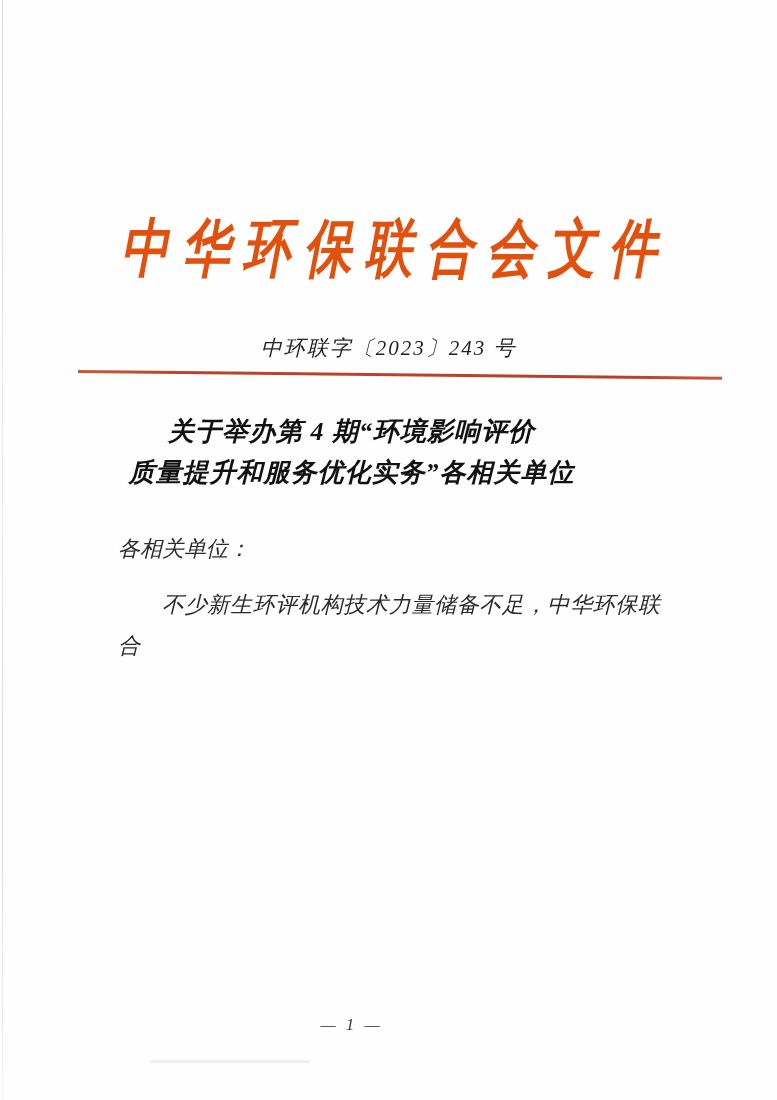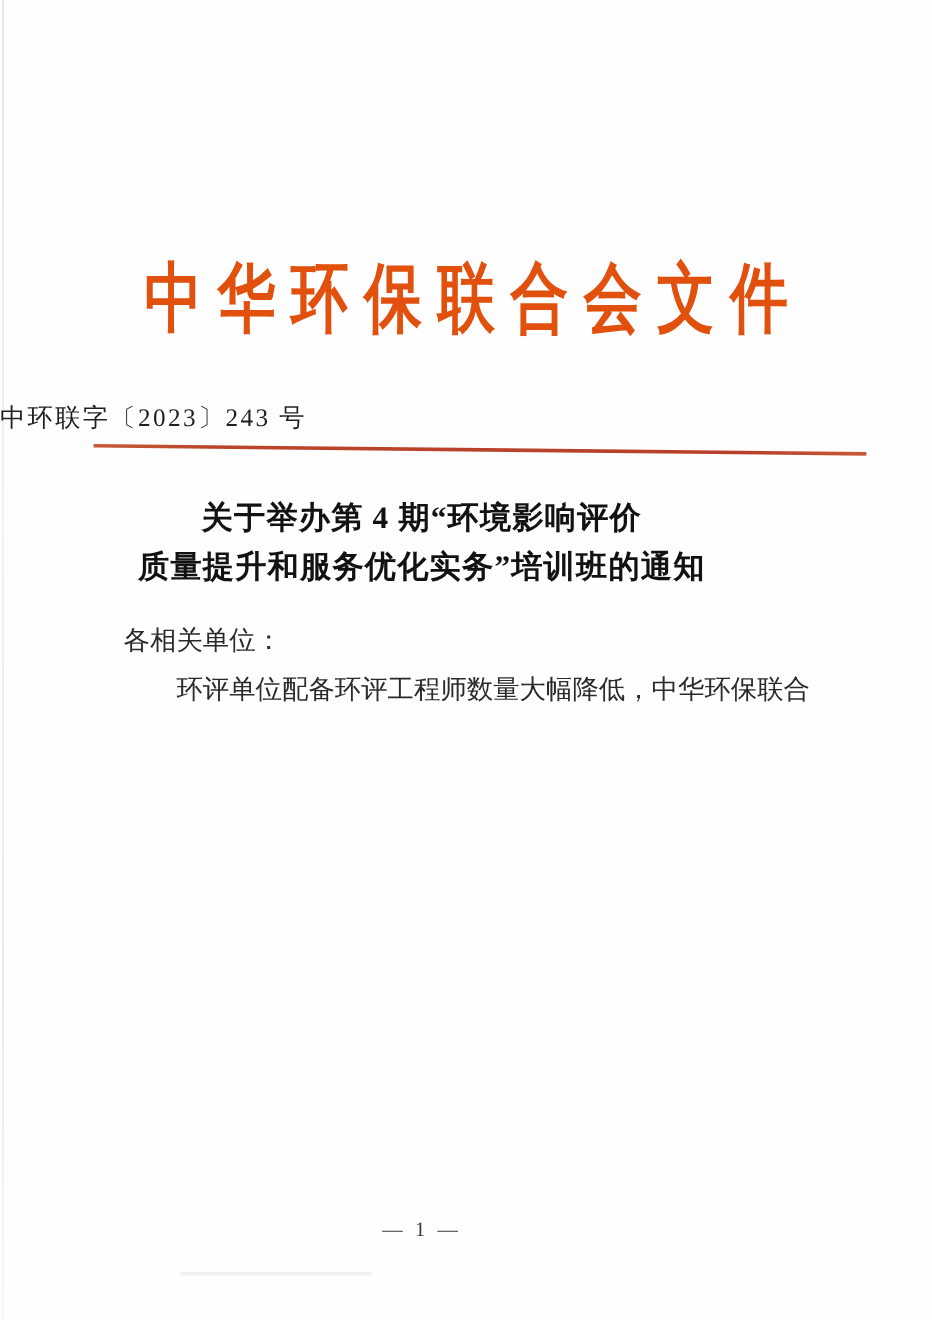--- a/index.html
+++ b/index.html
@@ -5,20 +5,21 @@
   * { margin: 0; padding: 0; box-sizing: border-box; }
   html, body { background: #ffffff; }
   body {
     font-family: "Liberation Serif", "DejaVu Serif", serif;
     width: 777px; height: 1100px;
     position: relative; overflow: hidden;
   }
   .doc-page {
     position: absolute; inset: 0;
     background: #fefefe;
+    font-style: italic;
   }
   
   .scan-edge-left {
     position: absolute; left: 2px; top: 0; width: 1px; height: 1100px;
     background: linear-gradient(#cfcfcf, #e4e4e4 40%, #d6d6d6 75%, #eeeeee);
     opacity: .8;
   }
   .scan-smudge {
     position: absolute; left: 150px; top: 1060px; width: 160px; height: 3px;
     background: #f0efee; border-radius: 2px;
@@ -30,21 +31,21 @@
     font-size: 48px; font-weight: bold;
     letter-spacing: 13px; text-indent: 13px;
     color: #e2500e;
     transform: scaleY(1.32);
     transform-origin: top center;
     white-space: nowrap;
   }
   
   .doc-number {
     position: absolute; top: 334px; left: 0; width: 777px;
-    text-align: left;
+    text-align: center;
     font-size: 21px; letter-spacing: 2px;
     color: #1f1f1f;
   }
   
   .red-rule {
     position: absolute; top: 370px; left: 78px; width: 644px; height: 2.5px;
     background: linear-gradient(90deg, #c65a38, #bb442a 15%, #b8402a 85%, #c65a38);
     transform: rotate(0.6deg);
     transform-origin: left center;
   }
@@ -57,21 +58,21 @@
     color: #121212;
   }
   
   .body-block {
     position: absolute; top: 513px; left: 102px; width: 574px;
     font-size: 22px; line-height: 40.4px;
     color: #2a2a2a;
     text-align: justify;
     text-justify: inter-ideograph;
   }
-  .body-block p { margin: 1px; }
+  .body-block p { margin: 16px; }
   .para-indent { text-indent: 2em; }
   
   .page-number {
     position: absolute; top: 1015px; left: 0; width: 777px;
     text-align: center; text-indent: -74px;
     font-size: 17px; letter-spacing: 3px;
     color: #3a3a3a;
   }
 </style>
 </head>
@@ -83,23 +84,23 @@
   <div class="scan-smudge"></div>
 
   <div class="org-title">中华环保联合会文件</div>
 
   <div class="doc-number">中环联字〔2023〕243 号</div>
 
   <div class="red-rule"></div>
 
   <div class="doc-title">
     <span>关于举办第 4 期“环境影响评价</span><br>
-    <span>质量提升和服务优化实务”培训班的通知</span>
+    <span>质量提升和服务优化实务”各相关单位</span>
   </div>
 
   <div class="body-block">
     <p class="salutation">各相关单位：</p>
-    <p class="para-indent">环评单位配备环评工程师数量大幅降低，中华环保联合</p>
+    <p class="para-indent">不少新生环评机构技术力量储备不足，中华环保联合</p>
   </div>
 
   <div class="page-number">— 1 —</div>
 
 </div>
 
 </body></html>

